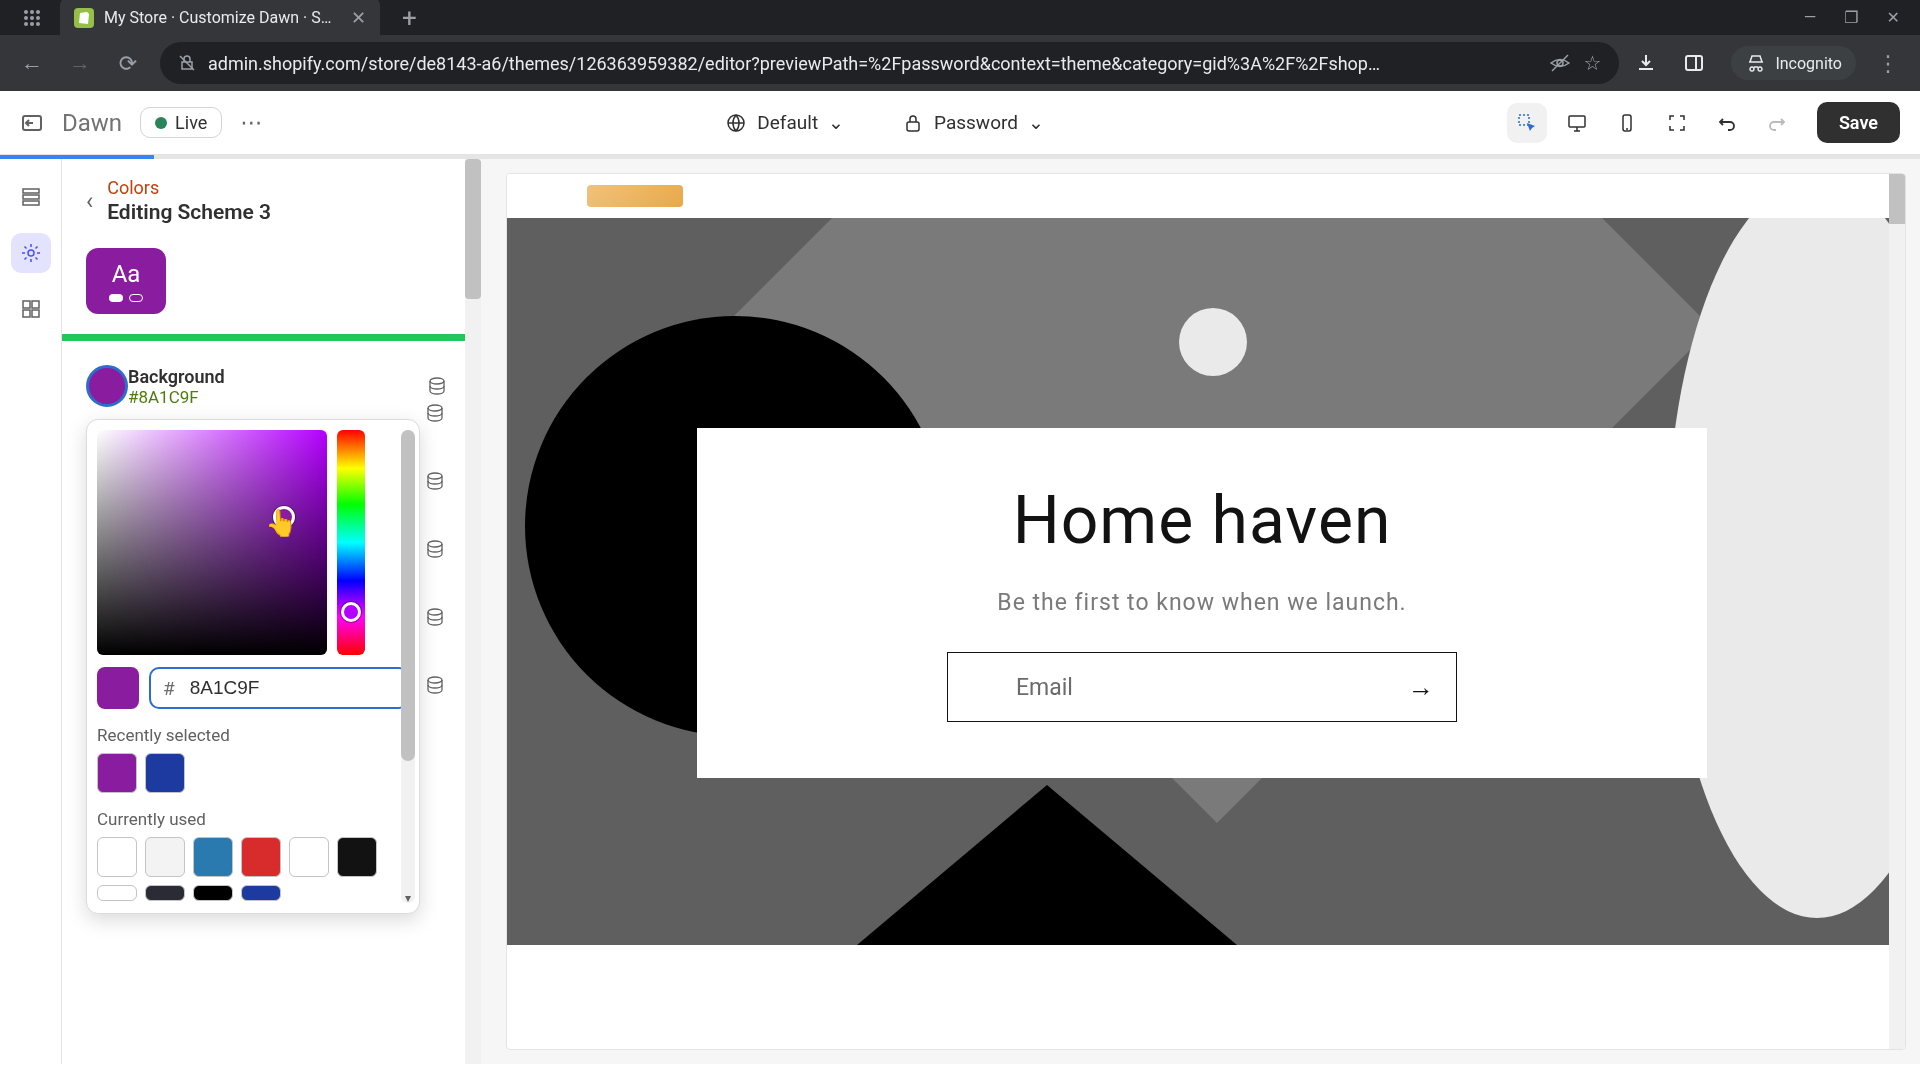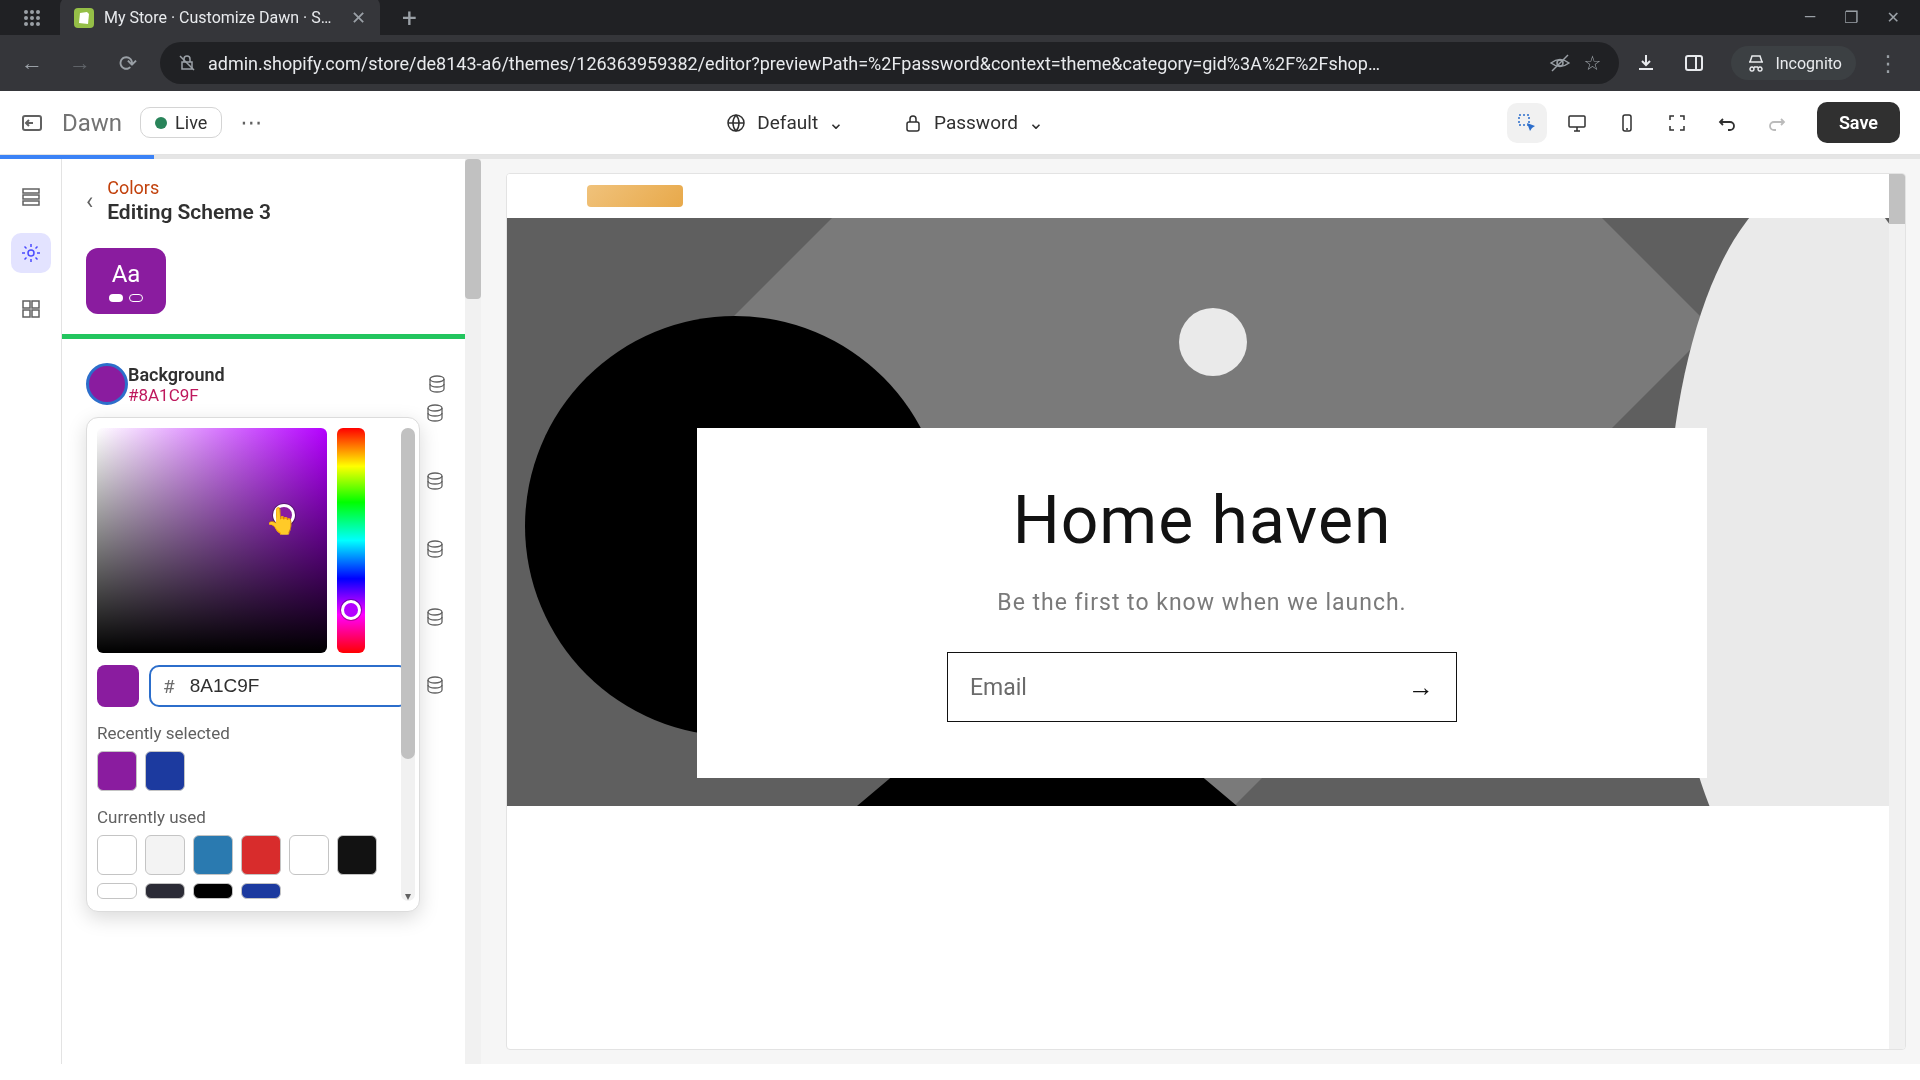--- a/index.html
+++ b/index.html
@@ -47,31 +47,31 @@
   
   .sidebar { width:410px; background:#fff; border-right:1px solid #e3e3e3; display:flex; flex-direction:column; overflow-y:auto;}
   .sidebar-scroll { position:absolute; left:465px; top:0; width:16px; bottom:0; background:#f1f1f1;}
   .sidebar-scroll .thumb{ position:absolute; top:0; height:140px; width:100%; background:#c1c1c1; border-radius:4px;}
   
   .breadcrumb-row { display:flex; align-items:flex-start; gap:14px; padding: 18px 24px 4px;}
   .breadcrumb-back { font-size:24px; color:#616161; padding-top:10px;}
   .breadcrumb-labels .crumb{ font-size:18px; color:#c2410c;}
   .breadcrumb-labels .title{ font-size:21px; font-weight:600; color:#303030; margin-top:2px;}
   
-  .scheme-info { display:flex; gap:16px; padding: 20px 24px; border-bottom:5px solid #22c55e;}
+  .scheme-info { display:flex; gap:16px; padding: 20px 24px; border-bottom:7px solid #22c55e;}
   .scheme-swatch { width:80px; height:66px; background:#8a1c9f; border-radius:12px; display:flex; flex-direction:column; align-items:center; justify-content:center; color:#fff; font-size:24px;}
   .scheme-swatch .dots{ display:flex; gap:6px; margin-top:6px;}
   .scheme-swatch .dots span{ width:14px; height:8px; border-radius:4px; background:#fff;}
   .scheme-swatch .dots span.outline{ background:transparent; border:1.5px solid #fff;}
   .scheme-desc { font-size:18px; color:#616161; line-height:1.5;}
   
   .color-row { display:flex; align-items:center; padding: 24px 24px 6px; gap:0;}
   .color-circle { width:42px; height:42px; border-radius:50%; background:#8a1c9f; border:3px solid #2c6ecb;}
   .color-labels .label{ font-size:18px; font-weight:600; color:#303030;}
-  .color-labels .hex{ font-size:17px; color:#be185d;}
+  .color-labels .hex{ font-size:17px; color:#4d7c0f;}
   .dyn-icon { margin-left:auto; color:#616161;}
   
   .picker-popover { margin: 6px 0 0 24px; width: 334px; background:#fff; border:1px solid #dcdcdc; border-radius:12px; box-shadow: 0 6px 20px rgba(0,0,0,0.15); padding: 10px 10px 12px; position:relative;}
   .picker-body { display:flex; gap:10px;}
   .sv-area { width:230px; height:225px; border-radius:6px; position:relative; background: linear-gradient(to bottom, transparent 0%, #000 100%), linear-gradient(to right, #fff 0%, #b400ff 100%);}
   .sv-handle { position:absolute; width:22px; height:22px; border:3px solid #fff; border-radius:50%; box-shadow:0 0 0 1px rgba(0,0,0,0.3); background:#8a1c9f; left:176px; top:76px;}
   .cursor-hand { position:absolute; left:168px; top:78px; font-size:26px; pointer-events:none;}
   .hue-slider { width:28px; height:225px; border-radius:6px; background: linear-gradient(to bottom, #ff0000 0%, #ffff00 17%, #00ff00 33%, #00ffff 50%, #0000ff 67%, #ff00ff 83%, #ff0000 100%); position:relative;}
   .hue-handle { position:absolute; width:20px; height:20px; border:3px solid #fff; border-radius:50%; box-shadow:0 0 0 1px rgba(0,0,0,0.3); background:#b400ff; left:4px; top:172px;}
   .hex-row { display:flex; gap:10px; margin-top:12px;}
@@ -85,31 +85,31 @@
   .popover-scrollbar { position:absolute; right:4px; top:10px; bottom:10px; width:14px; background:#f1f1f1; border-radius:7px;}
   .popover-scrollbar .pthumb { position:absolute; top:0; height:70%; width:100%; background:#c1c1c1; border-radius:7px;}
   .popover-scrollbar .arrow{ position:absolute; left:0; right:0; text-align:center; font-size:12px; color:#616161;}
   .popover-scrollbar .arrow.down{ bottom:-2px;}
   
   .extra-dyn-icons { position:absolute; right:26px; top:244px; display:flex; flex-direction:column; gap:48px; color:#616161;}
   
   .preview { flex:1; margin: 14px 14px 14px 34px; background:#fff; border:1px solid #e3e3e3; border-radius:4px; position:relative; overflow:hidden;}
   .preview-top-strip { height:44px; display:flex; align-items:center; padding-left:80px; background:#fff;}
   .mini-logo { width:96px; height:22px; background: linear-gradient(135deg, #f0c27b, #e8a94a); border-radius:4px;}
-  .hero { position:absolute; top:44px; left:0; right:8px; height:588px; background:#5f5f5f; overflow:hidden;}
+  .hero { position:absolute; top:44px; left:0; right:8px; height:727px; background:#5f5f5f; overflow:hidden;}
   .hero .circle1{ position:absolute; width:420px; height:420px; background:#000; border-radius:50%; left:18px; top:98px;}
   .hero .circle2{ position:absolute; width:300px; height:740px; background:#eaeaea; border-radius:50%; right:-70px; top:-40px;}
   .hero .circle3{ position:absolute; width:68px; height:68px; background:#eaeaea; border-radius:50%; left:672px; top:90px;}
   .hero .diamond{ position:absolute; width:700px; height:700px; background:#7a7a7a; transform:rotate(45deg); left:360px; top:-240px;}
   .hero .triangle{ position:absolute; width:0; height:0; border-left:380px solid transparent; border-right:380px solid transparent; border-bottom:320px solid #000; left:160px; bottom:-160px;}
   .card { position:absolute; background:#fff; left:190px; right:190px; top:210px; padding: 54px 40px 56px; display:flex; flex-direction:column; align-items:center;}
   .card h1{ font-size:66px; font-weight:400; color:#121212; letter-spacing:1px;}
   .card p{ font-size:23px; color:#7a7a7a; margin-top:30px; letter-spacing:1px;}
   .email-field{ margin-top:36px; width:510px; height:70px; border:1px solid #121212; display:flex; align-items:center; padding: 0 22px;}
-  .email-field span{ color:#6b6b6b; font-size:23px;}
+  .email-field span{ color:#6b6b6b; font-size:23px;margin-left:46px;}
   .email-field .arrow{ margin-left:auto; color:#121212; font-size:26px;}
   .preview-scrollbar{ position:absolute; right:0; top:0; bottom:0; width:16px; background:#f1f1f1;}
   .preview-scrollbar .pvthumb{ position:absolute; top:0; height:50px; width:100%; background:#c1c1c1;}
 
   svg { display:block; }
 </style>
 </head>
 <body>
 
 <div class="browser-chrome">

